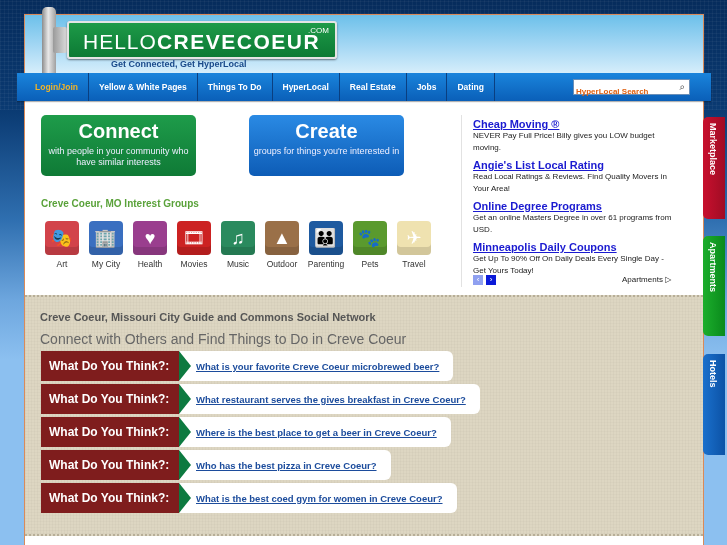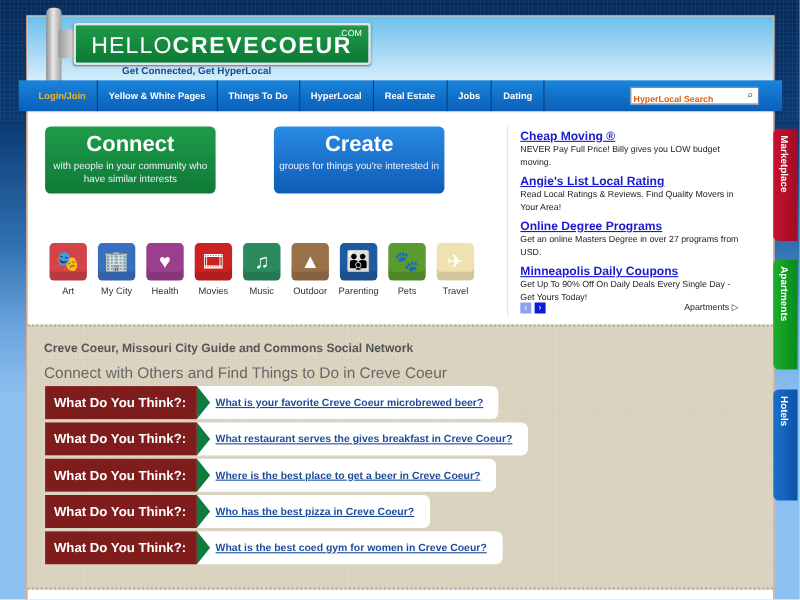--- a/index.html
+++ b/index.html
@@ -162,20 +162,21 @@
 
   <div class="cta connect">
     <div class="cta-title">Connect</div>
     <div class="cta-sub">with people in your community who have similar interests</div>
   </div>
   <div class="cta create">
     <div class="cta-title">Create</div>
     <div class="cta-sub">groups for things you're interested in</div>
   </div>
 
+  <div class="groups-title">Creve Coeur, MO Interest Groups</div>
   <div class="groups">
     <div class="group">
         <div class="group-icon" style="background: rgb(210, 67, 74);">🎭</div>
         <div class="group-label">Art</div>
       </div>
     <div class="group">
         <div class="group-icon" style="background: rgb(58, 111, 192);">🏢</div>
         <div class="group-label">My City</div>
       </div>
     <div class="group">
@@ -212,21 +213,21 @@
     <div class="ad" style="margin-top:3px;">
       <div class="ad-title">Cheap Moving ®</div>
       <div class="ad-text">NEVER Pay Full Price! Billy gives you LOW budget moving.</div>
     </div>
     <div class="ad">
       <div class="ad-title">Angie's List Local Rating</div>
       <div class="ad-text">Read Local Ratings &amp; Reviews. Find Quality Movers in Your Area!</div>
     </div>
     <div class="ad">
       <div class="ad-title">Online Degree Programs</div>
-      <div class="ad-text">Get an online Masters Degree in over 27 programs from USD.</div>
+      <div class="ad-text">Get an online Masters Degree in over 61 programs from USD.</div>
     </div>
     <div class="ad">
       <div class="ad-title">Minneapolis Daily Coupons</div>
       <div class="ad-text">Get Up To 90% Off On Daily Deals Every Single Day - Get Yours Today!</div>
     </div>
     <div class="ad-nav">
       <div class="ad-btn ad-prev">‹</div>
       <div class="ad-btn ad-next">›</div>
     </div>
     <div class="adchoices">Apartments ▷</div>

